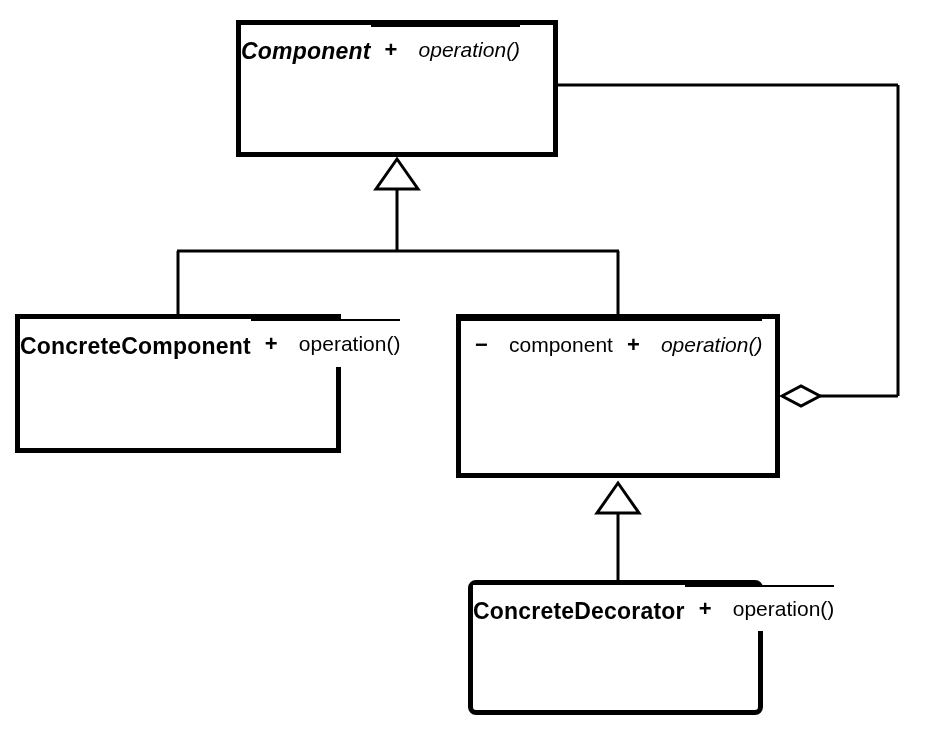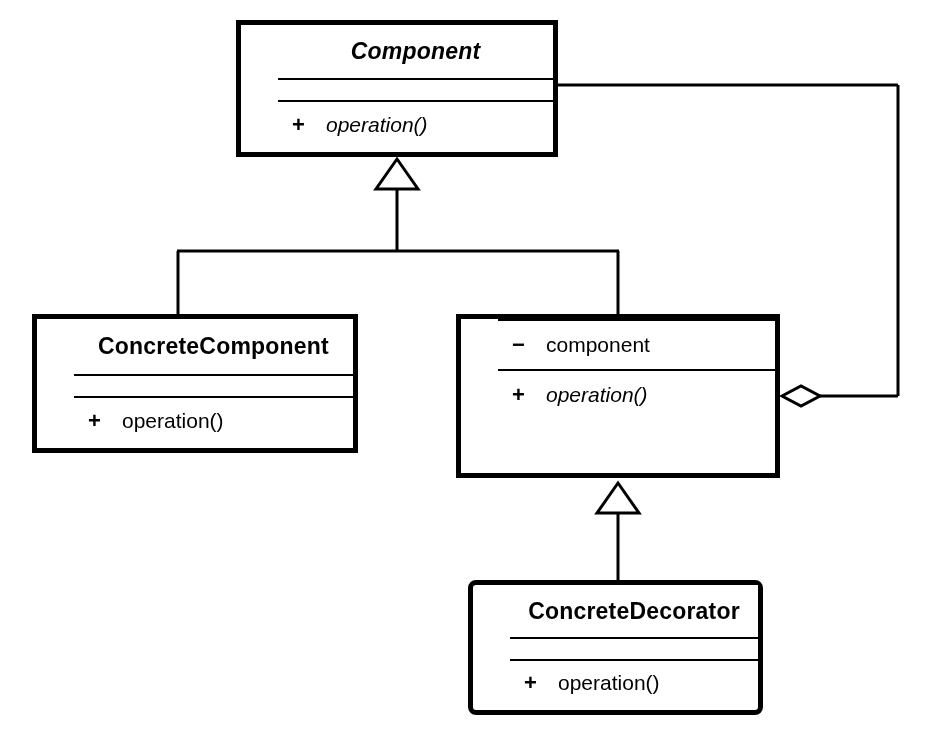--- a/index.html
+++ b/index.html
@@ -25,23 +25,22 @@
     width: 931px;
     height: 753px;
     pointer-events: none;
   }
   .uml-class {
     position: absolute;
     box-sizing: border-box;
     background: #ffffff;
     border: 5px solid #000000;
     display: flex;
-    flex-direction: column;
+    flex-direction: row;
     z-index: 2;
-    padding-left: 37px;
   }
   .compartment {
     box-sizing: border-box;
     background: #ffffff;
     position: relative;
   }
   .compartment.divided {
     border-top: 2px solid #000000;
   }
   .cls-name {
@@ -76,21 +75,21 @@
   }
   .member-name {
     font-style: normal;
   }
   .member-name.italic {
     font-style: italic;
   }
 
   
   #box-component      { left: 236px; top: 20px;  width: 322px; height: 137px; }
-  #box-concretecomponent { left: 32px;  top: 314px; width: 326px; height: 139px; }
+  #box-concretecomponent { left: 15px;  top: 314px; width: 326px; height: 139px; }
   #box-decorator      { left: 456px; top: 314px; width: 324px; height: 164px; }
   #box-concretedecorator { left: 468px; top: 580px; width: 295px; height: 135px; border-radius: 8px; }
 
   #box-component .cls-name { height: 53px; }
   #box-component .member   { height: 47px; }
 
   #box-concretecomponent .cls-name { height: 55px; }
   #box-concretecomponent .member   { height: 48px; }
 
   #box-decorator .cls-name { height: 53px; }

